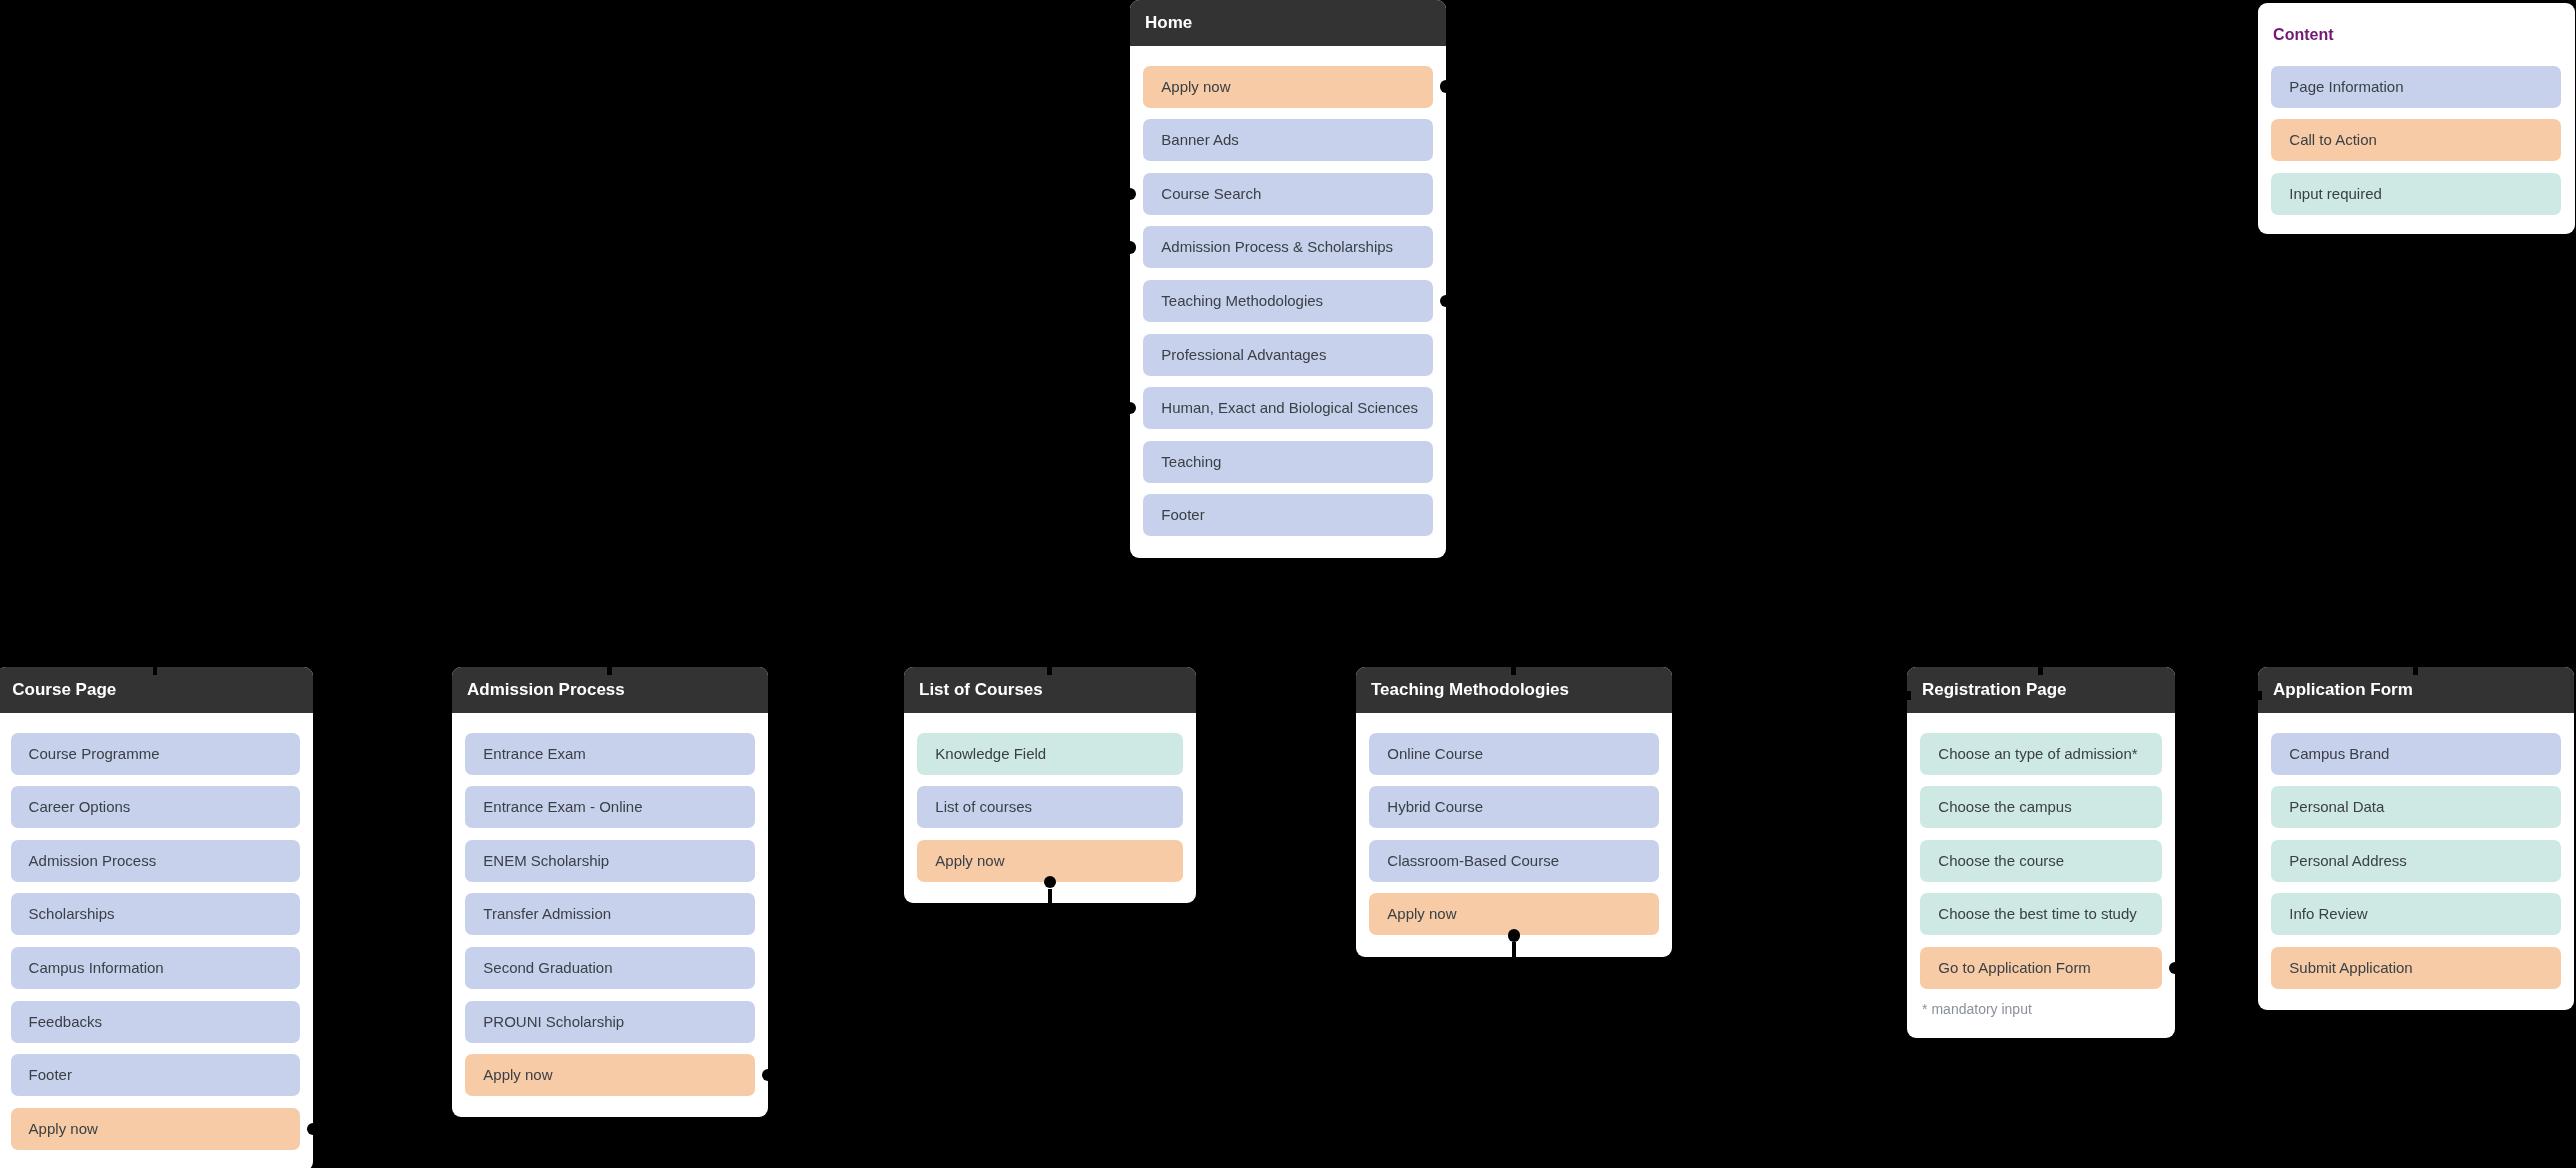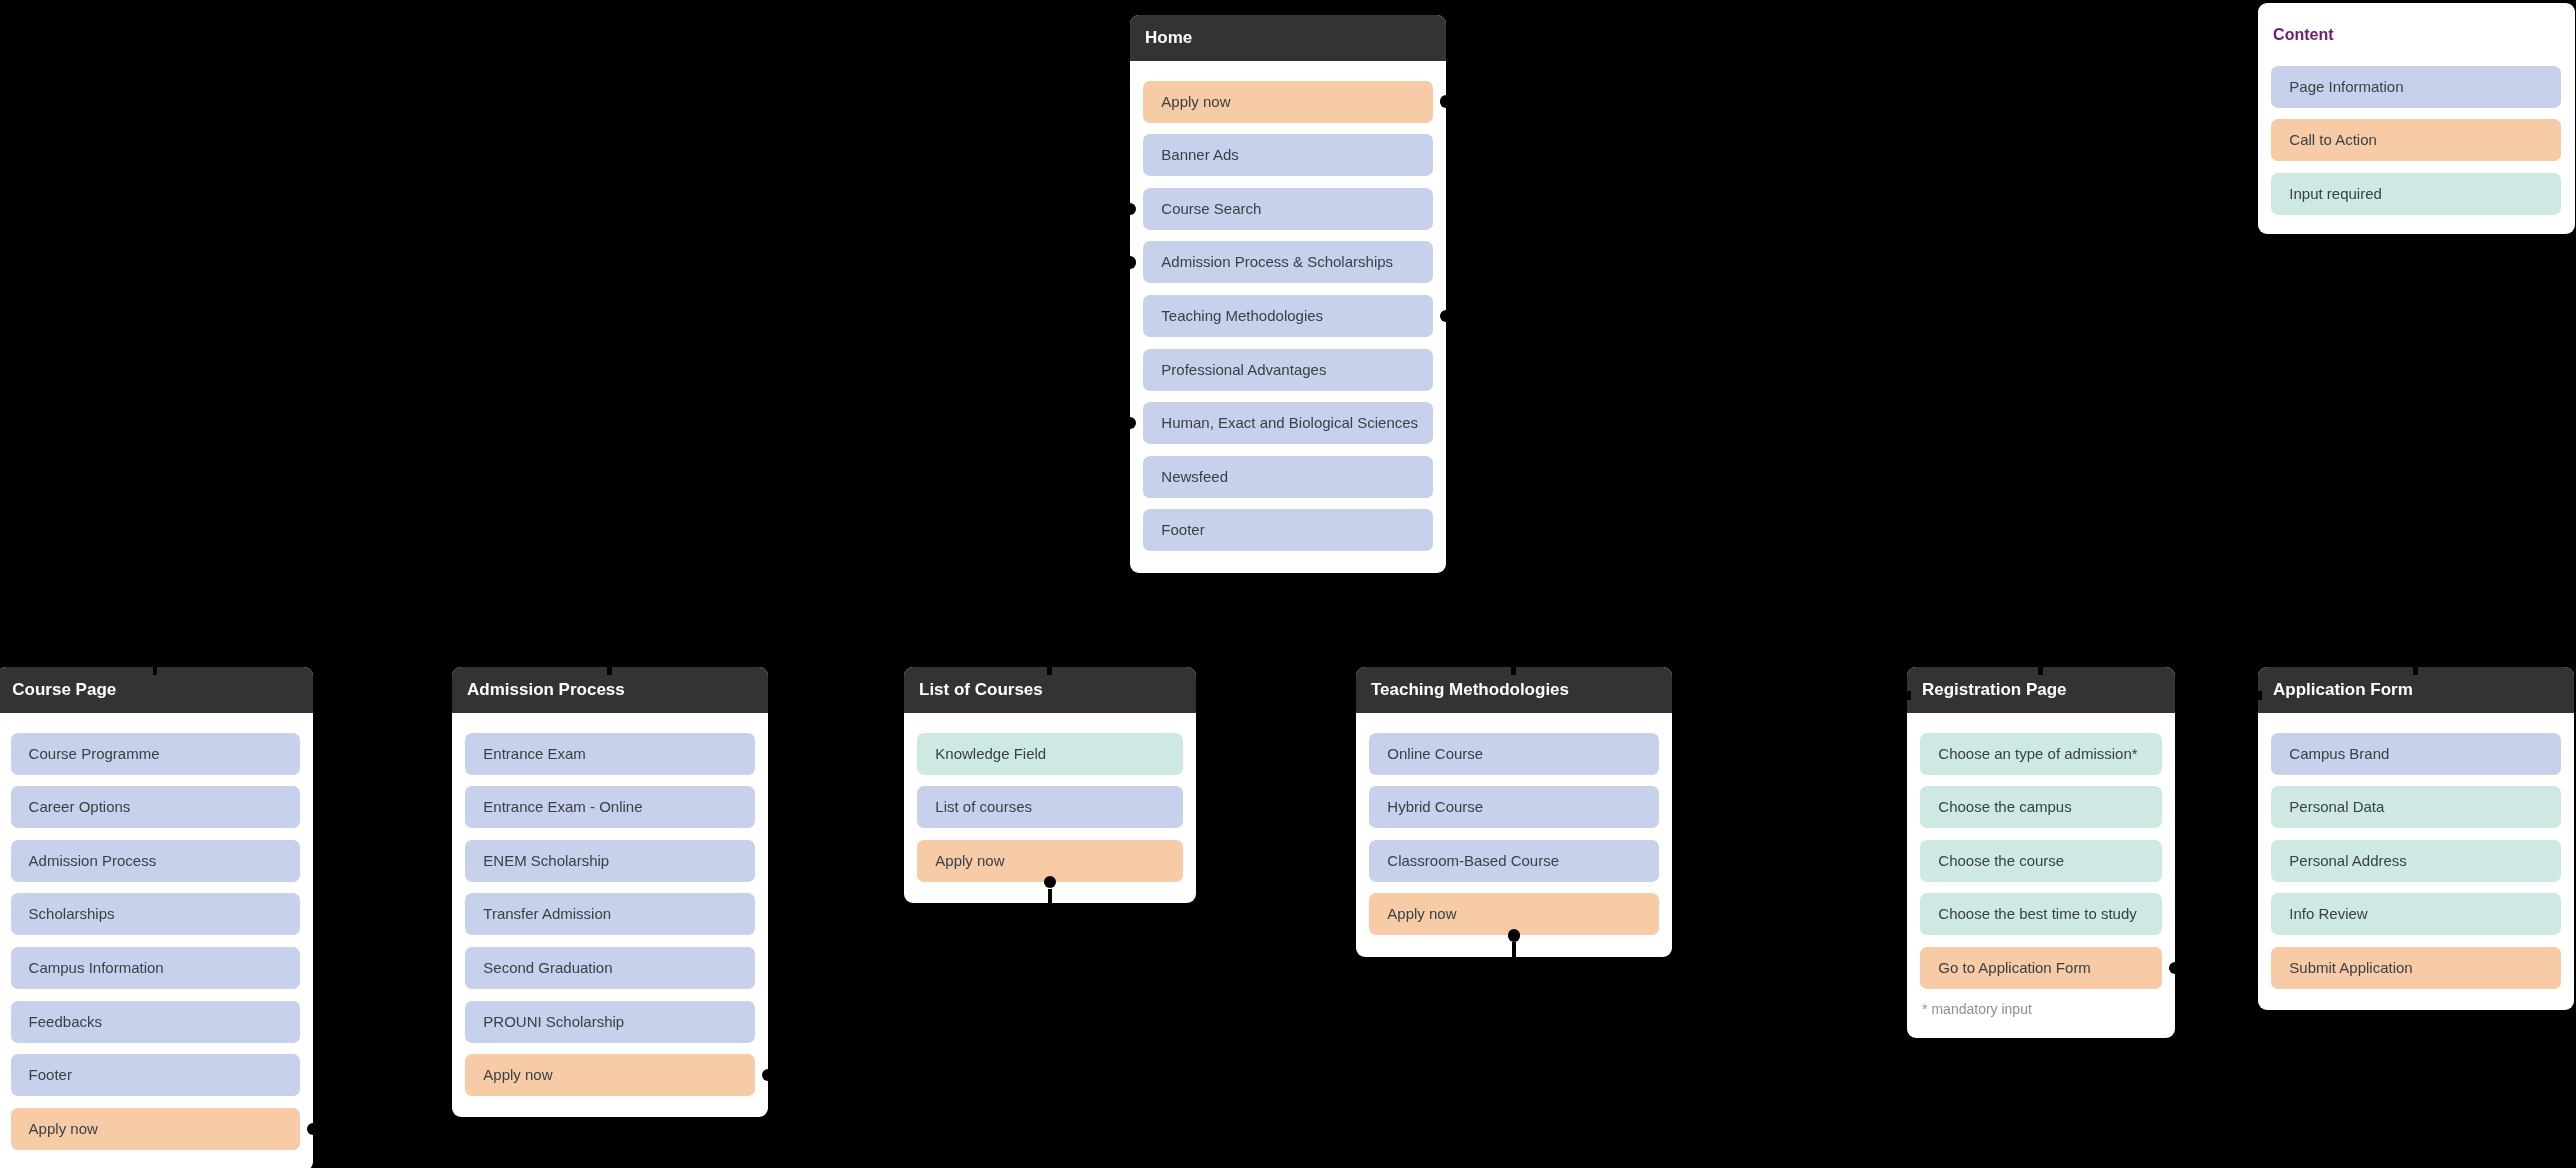--- a/index.html
+++ b/index.html
@@ -109,31 +109,31 @@
     color: #701a75;
     padding-left: 1.8px;
     margin-bottom: 22px;
     white-space: nowrap;
   }
 </style>
 </head>
 <body>
 
 <div id="canvas" style="--bg: #000000; --card-bg: #ffffff; --header-bg: #333333; --info: #c8d1ec; --cta: #f6cba6; --input: #cee9e3; --pill-text: #3a4046; --footnote: #8b9198; --dot: #000000;">
-    <div class="card" style="left: 1130px; top: 15px; width: 316px;">
+    <div class="card" style="left: 1130px; top: 0px; width: 316px;">
       <div class="card-header"><span>Home</span></div>
       <div class="card-body">
         <div class="pill cta"><span>Apply now</span><span class="dot right"></span></div>
         <div class="pill info"><span>Banner Ads</span></div>
         <div class="pill info"><span>Course Search</span><span class="dot left"></span></div>
         <div class="pill info"><span>Admission Process &amp; Scholarships</span><span class="dot left"></span></div>
         <div class="pill info"><span>Teaching Methodologies</span><span class="dot right"></span></div>
         <div class="pill info"><span>Professional Advantages</span></div>
         <div class="pill info"><span>Human, Exact and Biological Sciences</span><span class="dot left"></span></div>
-        <div class="pill info"><span>Newsfeed</span></div>
+        <div class="pill info"><span>Teaching</span></div>
         <div class="pill info"><span>Footer</span></div>
       </div>
     </div>
     <div class="card" style="left: -2.7px; top: 667px; width: 316px;">
       <div class="card-header"><span>Course Page</span></div>
       <div class="stub-top"></div>
       <div class="card-body">
         <div class="pill info"><span>Course Programme</span></div>
         <div class="pill info"><span>Career Options</span></div>
         <div class="pill info"><span>Admission Process</span></div>

